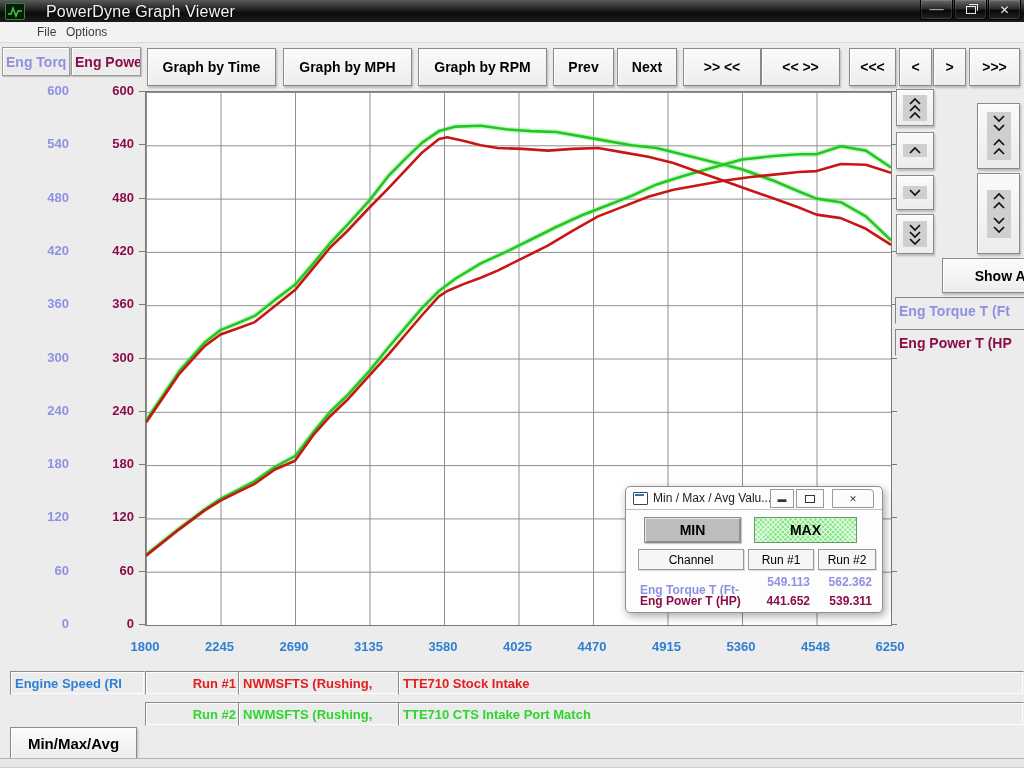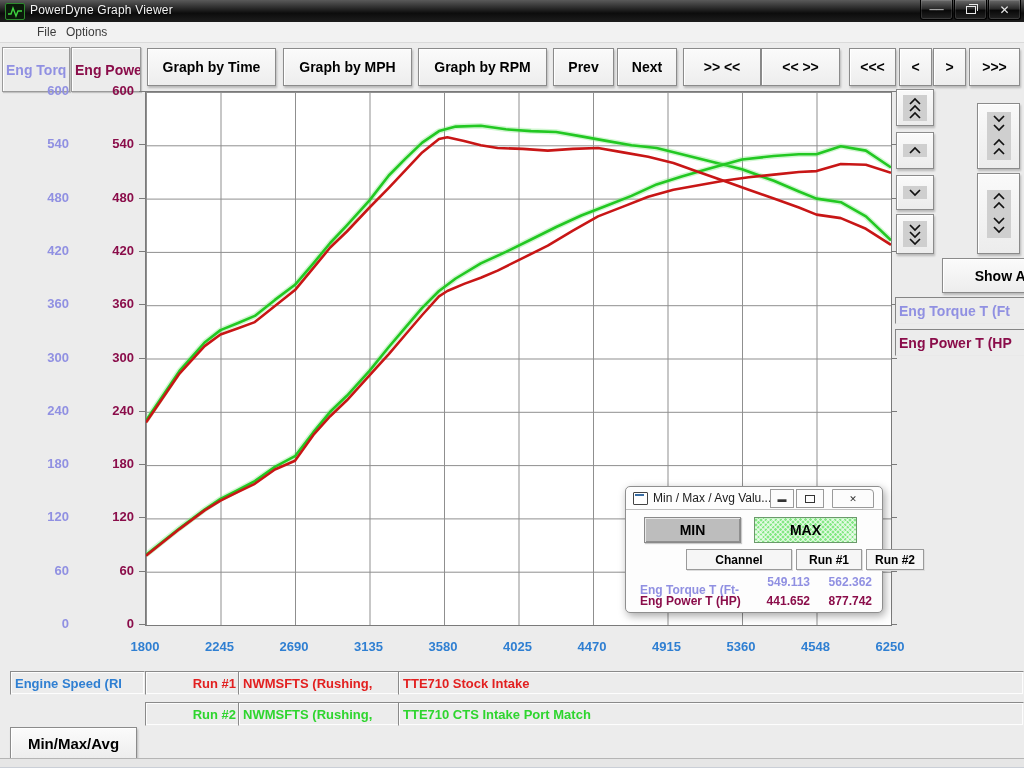--- a/index.html
+++ b/index.html
@@ -15,38 +15,38 @@
     --curve-red:#c81616; --curve-green:#22c822; --grid:#8f8f8f;
   }
   .abs{position:absolute;}
   
   .titlebar{left:0;top:0;width:1024px;height:22px;
     background:linear-gradient(#5a5a5a,#262626 40%,#0c0c0c 60%,#1d1d1d);
     border-bottom:1px solid #000;}
   .app-icon{left:5px;top:3px;width:18px;height:15px;background:#0a1a0a;
     border:1px solid #2d8a2d;border-radius:2px;}
   .app-icon svg{display:block;}
-  .title-text{left:30px;top:3px;color:#f2f2f2;font-size:12px;letter-spacing:.2px;
+  .title-text{left:46px;top:3px;color:#f2f2f2;font-size:16px;letter-spacing:.2px;
     text-shadow:0 1px 2px #000;}
   .winbtns{right:3px;top:0;height:19px;display:flex;}
   .winbtn{width:31px;height:19px;margin-left:1px;color:#e8e8e8;font-size:10px;
     background:linear-gradient(#6a6a6a,#2b2b2b 45%,#090909 55%,#222);
     border:1px solid #000;border-top:none;border-radius:0 0 3px 3px;
     display:flex;align-items:center;justify-content:center;box-shadow:inset 0 0 0 1px rgba(255,255,255,.12);}
   .glyph-restore{width:8px;height:6px;border:1px solid #e8e8e8;display:inline-block;position:relative;}
   .glyph-restore:before{content:"";position:absolute;left:2px;top:-3px;width:8px;height:6px;border:1px solid #e8e8e8;border-bottom:none;border-left:none;}
   
   .menubar{left:0;top:22px;width:1024px;height:20px;background:#f2f2f2;
     border-bottom:1px solid #dadada;color:#3c3c3c;font-size:12px;}
   .menu-item{position:absolute;top:3px;margin-left:28px;}
   
   .tabbox{top:47px;height:27px;background:#ececec;border:1px solid #9a9a9a;
     box-shadow:inset 1px 1px 0 #fff,1px 1px 1px rgba(0,0,0,.18);
     font-weight:bold;font-size:14px;display:flex;align-items:center;
-    padding:8px 3px;overflow:hidden;white-space:nowrap;}
+    padding:0 3px;overflow:hidden;white-space:nowrap;}
   .w7btn{background:linear-gradient(#fbfbfb,#ededed);border:1px solid #8b8b8b;
     box-shadow:inset 1px 1px 0 #fff,1px 2px 2px rgba(0,0,0,.22);
     font-weight:bold;font-size:14px;color:#000;
     display:flex;align-items:center;justify-content:center;
     white-space:nowrap;cursor:default;}
   .toolbtn{top:48px;height:36px;}
   
   .plot{left:145px;top:91px;width:745px;height:533px;background:#fff;
     border:1px solid #7a7a7a;}
   .ycol{top:0;height:768px;pointer-events:none;}
@@ -82,22 +82,22 @@
     display:flex;align-items:center;justify-content:center;font-size:9px;color:#333;}
   .minbtn{left:18px;top:30px;width:95px;height:24px;background:#bdbdbd;
     border:1px solid #8a8a8a;box-shadow:inset 1px 1px 0 #e9e9e9,inset -1px -1px 0 #8f8f8f,1px 1px 1px rgba(0,0,0,.2);
     font-weight:bold;font-size:14px;display:flex;align-items:center;justify-content:center;}
   .maxbtn{left:128px;top:30px;width:101px;height:24px;background-color:#84e884;
     background-image:repeating-linear-gradient(45deg,rgba(255,255,255,.55) 0 1.5px,transparent 1.5px 3.5px),
                      repeating-linear-gradient(-45deg,rgba(255,255,255,.55) 0 1.5px,transparent 1.5px 3.5px);
     border:1px solid #6a9a6a;font-weight:bold;font-size:14px;
     display:flex;align-items:center;justify-content:center;}
   .mmhdr{position:absolute;top:62px;height:19px;background:#f6f6f6;border:1px solid #9a9a9a;
-    box-shadow:1px 1px 0 #ddd;font-weight:bold;font-size:12px;
-    display:flex;align-items:center;justify-content:center;margin-left:48px;}
+    box-shadow:1px 1px 0 #ddd;font-weight:normal;font-size:12px;
+    display:flex;align-items:center;justify-content:center;}
   .mmcell{position:absolute;font-weight:bold;font-size:12px;white-space:nowrap;}
   
   .statusbar{left:0;top:758px;width:1024px;height:10px;background:#e6e6e6;
     border-top:1px solid #b5b5b5;box-shadow:0 -2px 0 rgba(120,140,170,.25) inset;}
 </style>
 </head>
 <body>
 
 <div class="abs titlebar">
   <div class="abs app-icon">
@@ -328,16 +328,16 @@
   <div class="mmhdr" style="left:12px;width:104px;">Channel</div>
   <div class="mmhdr" style="left:122px;width:64px;">Run #1</div>
   <div class="mmhdr" style="left:192px;width:56px;">Run #2</div>
 
   <div class="mmcell c-purple" style="left:14px;top:96px;">Eng Torque T (Ft-</div>
   <div class="mmcell c-purple" style="left:122px;top:88px;width:62px;text-align:right;">549.113</div>
   <div class="mmcell c-purple" style="left:192px;top:88px;width:54px;text-align:right;">562.362</div>
 
   <div class="mmcell c-maroon" style="left:14px;top:107px;">Eng Power T (HP)</div>
   <div class="mmcell c-maroon" style="left:122px;top:107px;width:62px;text-align:right;">441.652</div>
-  <div class="mmcell c-maroon" style="left:192px;top:107px;width:54px;text-align:right;">877.742</div>
+  <div class="mmcell c-maroon" style="left:192px;top:107px;width:54px;text-align:right;">539.311</div>
 </div>
 
 <div class="abs statusbar"></div>
 
 </body></html>

